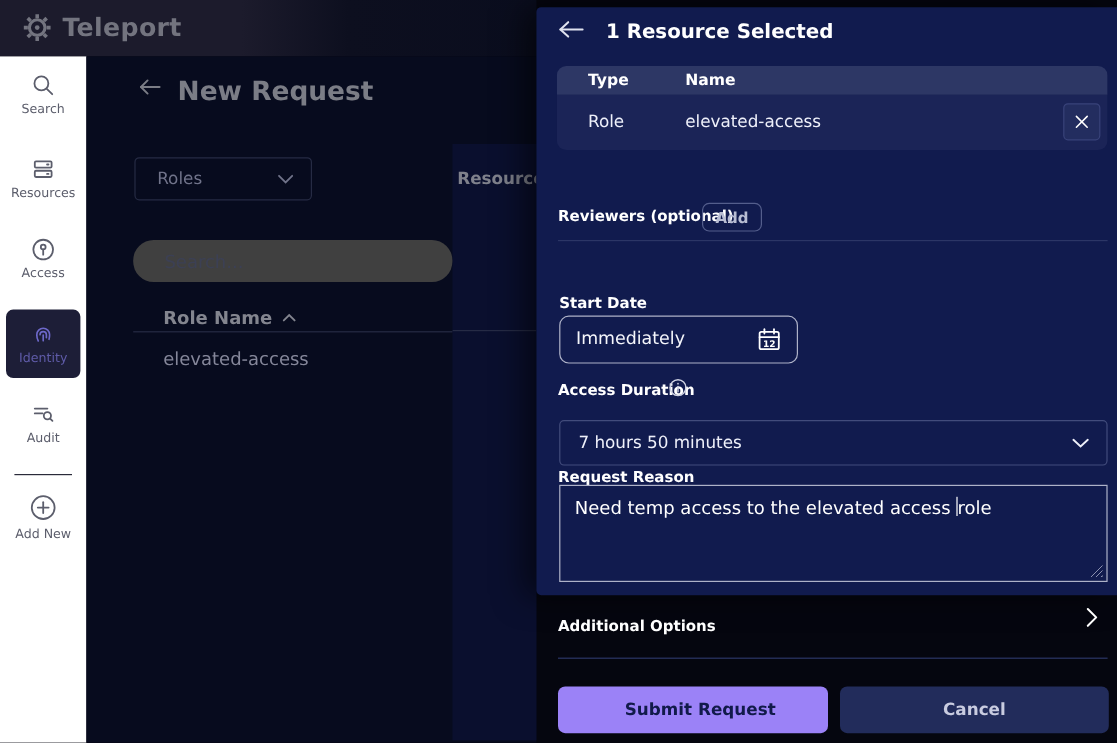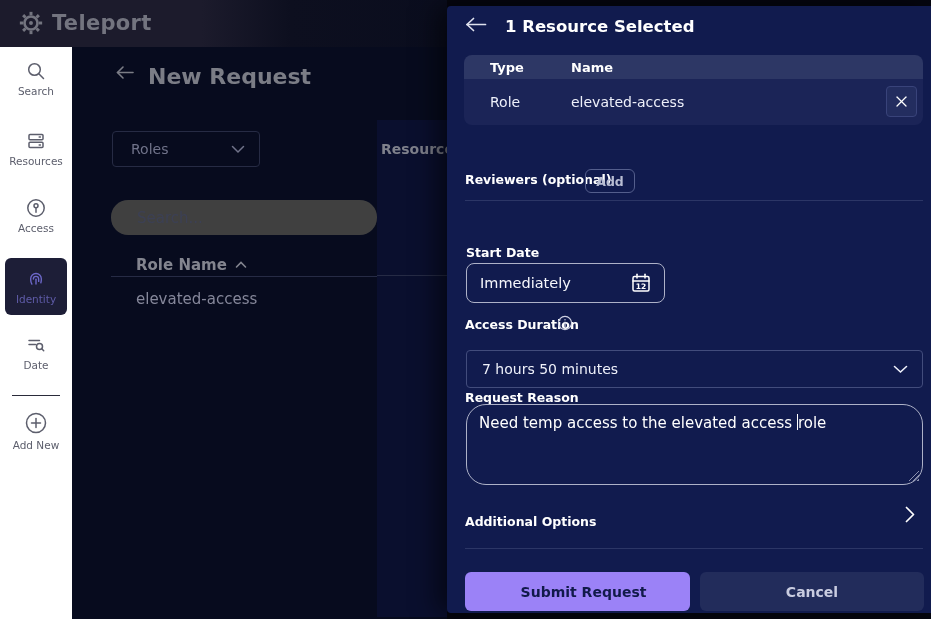--- a/index.html
+++ b/index.html
@@ -40,21 +40,21 @@
   }
   .search-pill::placeholder { color:#3c4054; }
   .rolename-head { position:absolute; left:64px; top:209px; font-size:15px; font-weight:bold; color:#83858f; display:flex; align-items:center; gap:8px; }
   .rolename-underline { position:absolute; left:39px; top:229px; width:266px; height:1px; background:#262b45; }
   .role-row { position:absolute; left:64px; top:243px; font-size:15px; color:#85879a; }
   .sub-panel { position:absolute; left:305px; top:73px; width:70px; height:497px; background:#0a0f2e; overflow:hidden; }
   .sub-panel .heading { position:absolute; left:4px; top:21px; font-size:14px; font-weight:bold; color:#7f818c; white-space:nowrap; }
   .sub-panel .divider { position:absolute; left:0; top:155px; width:70px; height:1px; background:#262b45; }
   
   .drawer {
-    position:absolute; left:447px; top:6px; width:484px; height:607px;
+    position:absolute; left:447px; top:6px; width:484px; height:490px;
     background:#111b4e; border-radius:4px 0 0 4px; box-shadow:-10px 0 26px rgba(0,0,0,.55);
   }
   .drawer-back { position:absolute; left:17px; top:10px; color:#dfe2ee; cursor:pointer; }
   .drawer-title { position:absolute; left:58px; top:11px; font-size:16.5px; font-weight:bold; color:#ffffff; }
   .sel-table { position:absolute; left:17px; top:49px; width:459px; border-radius:8px; overflow:hidden; }
   .sel-thead { height:24px; background:#2d3765; display:flex; align-items:center; }
   .sel-tr { height:46px; background:#1b2457; display:flex; align-items:center; position:relative; }
   .col-type { width:107px; padding-left:26px; }
   .sel-thead span { font-size:13px; font-weight:bold; color:#ffffff; }
   .sel-tr span { font-size:14px; color:#eef0fa; }
@@ -75,21 +75,21 @@
     display:flex; align-items:center; justify-content:space-between;
     color:#f5f6fb; font-size:14.5px; padding:0 12px 0 13px; cursor:text;
   }
   .select-box {
     position:absolute; left:19px; top:344px; width:457px; height:38px;
     border:1px solid #424c7c; border-radius:4px; display:flex; align-items:center;
     justify-content:space-between; color:#eef0fa; font-size:14px; padding:0 14px 0 15px; cursor:pointer;
   }
   .reason-box {
     position:absolute; left:19px; top:398px; width:457px; height:81px;
-    border:1px solid #aeb2c8; border-radius:20px; color:#ffffff; font-size:15px;
+    border:1px solid #aeb2c8; border-radius:0; color:#ffffff; font-size:15px;
     padding:9px 12px; cursor:text;
   }
   .caret-bar { display:inline-block; width:1px; height:16px; background:#ffffff; vertical-align:-2px; }
   .resize-grip {
     position:absolute; right:3px; bottom:3px; width:11px; height:11px;
     background:repeating-linear-gradient(135deg,transparent 0 2px,#8a8fae 2px 3px);
     clip-path:polygon(100% 0,0 100%,100% 100%);
   }
   .addl-label { left:18px; top:508px; }
   .addl-chevron { position:absolute; right:16px; top:500px; cursor:pointer; }
@@ -177,21 +177,21 @@
 
   <div class="nav-item" style="top:287px;">
     <span class="ico">
       <svg width="22" height="22" viewBox="0 0 22 22" fill="none" stroke="currentColor" stroke-width="1.5" stroke-linecap="round">
         <line x1="4" y1="6.5" x2="14.5" y2="6.5"></line>
         <line x1="4" y1="10.5" x2="10.5" y2="10.5"></line>
         <circle cx="14.5" cy="12.5" r="3"></circle>
         <line x1="16.8" y1="14.8" x2="18.7" y2="16.7"></line>
       </svg>
     </span>
-    <div class="lbl">Date</div>
+    <div class="lbl">Audit</div>
   </div>
 
   <div class="nav-divider" style="top:348px;"></div>
 
   <div class="nav-item" style="top:363px;">
     <span class="ico">
       <svg width="26" height="26" viewBox="0 0 26 26" fill="none" stroke="currentColor" stroke-width="1.5" stroke-linecap="round">
         <circle cx="13" cy="13" r="9.5"></circle>
         <line x1="13" y1="8.5" x2="13" y2="17.5"></line>
           <line x1="8.5" y1="13" x2="17.5" y2="13"></line>

